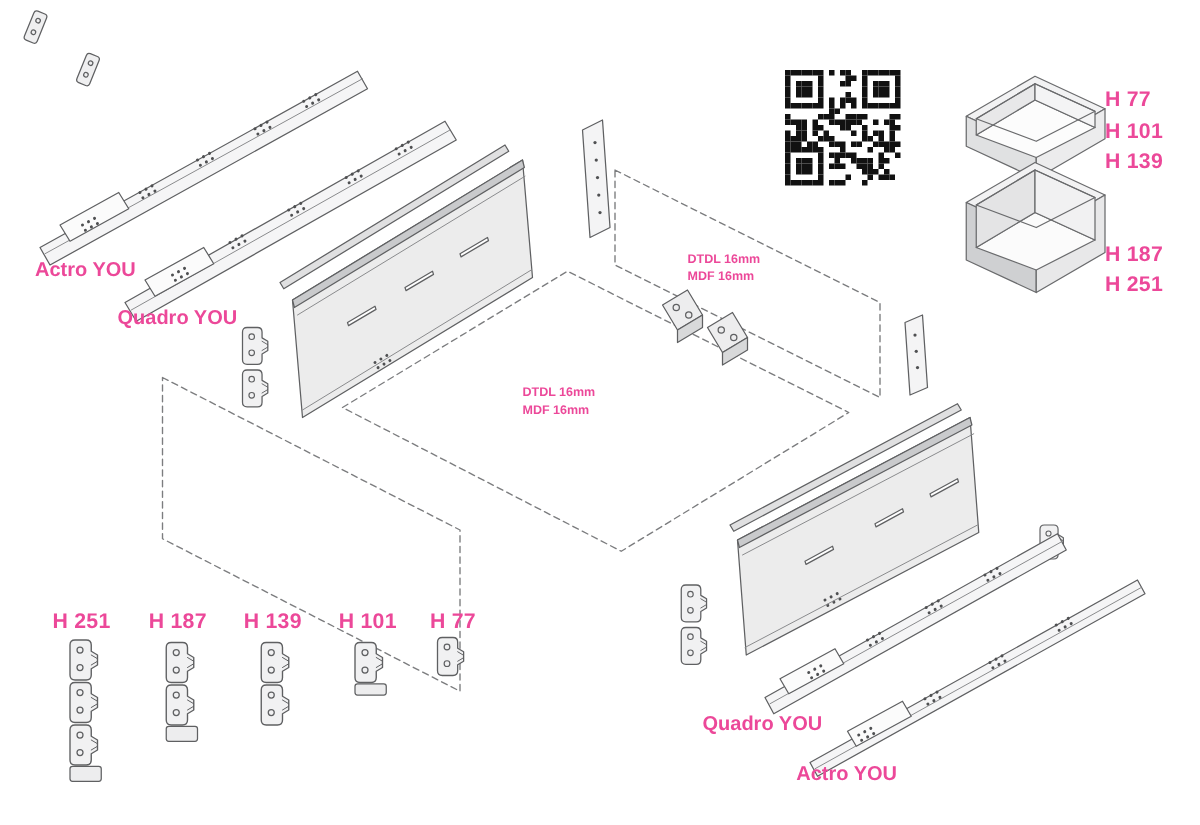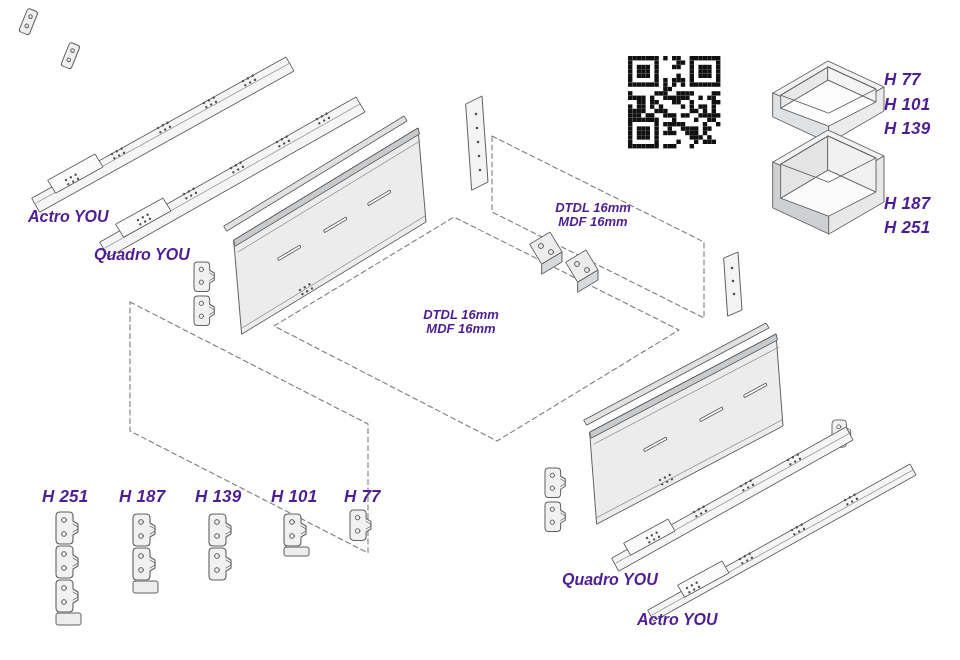--- a/index.html
+++ b/index.html
@@ -1,22 +1,22 @@
 <!DOCTYPE html>
 <html><head>
 <meta charset="utf-8">
 <style>
   *{margin:0;padding:0;box-sizing:border-box;}
   html,body{width:960px;height:660px;background:#fff;overflow:hidden;}
   .stage{position:relative;width:960px;height:660px;background:#fff;
          font-family:"Liberation Sans",sans-serif;color:#111;}
   svg.diagram{position:absolute;left:0;top:0;}
-  .lbl{position:absolute;color:#4c1d95;white-space:nowrap;font-style:italic;}
+  .lbl{position:absolute;color:#ec4899;white-space:nowrap;}
   .lbl.runner{font-size:16px;font-weight:700;}
-  .lbl.mat{font-size:13px;font-weight:700;text-align:center;width:86px;line-height:14px;}
+  .lbl.mat{font-size:10px;font-weight:700;text-align:left;width:86px;line-height:14px;}
   .lbl.h{font-size:17px;font-weight:600;letter-spacing:.2px;}
 </style>
 </head>
 <body>
 
 <div class="stage">
 
   <svg class="diagram" width="960" height="660" viewBox="0 0 960 660" stroke-linejoin="round" stroke-linecap="round">
     <defs>
       <g id="dotrow" fill="#4f5052" stroke="none">

